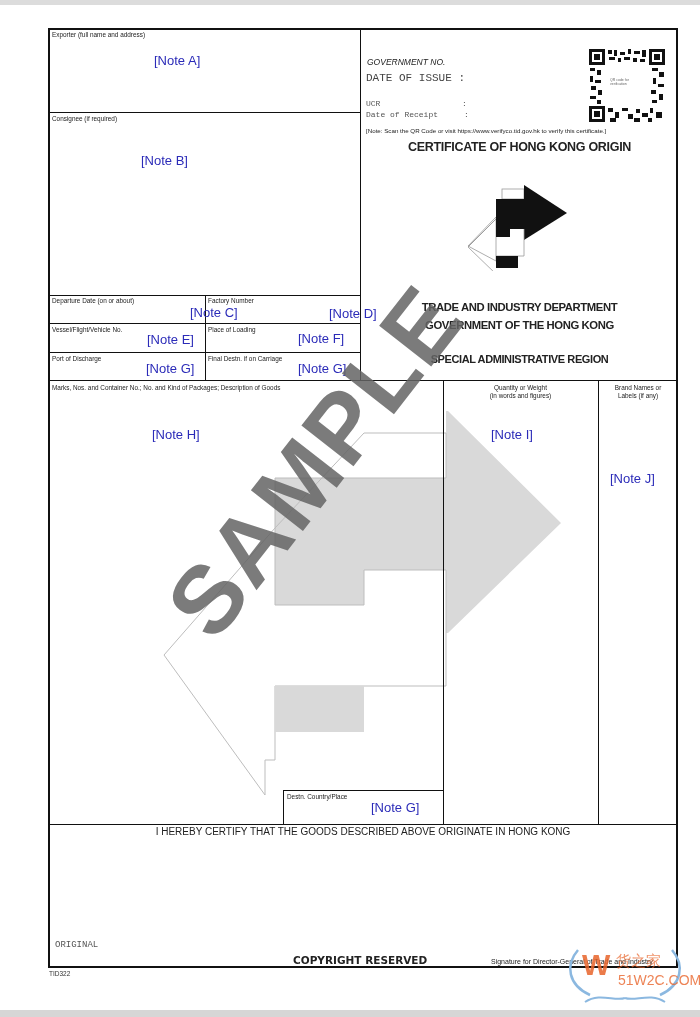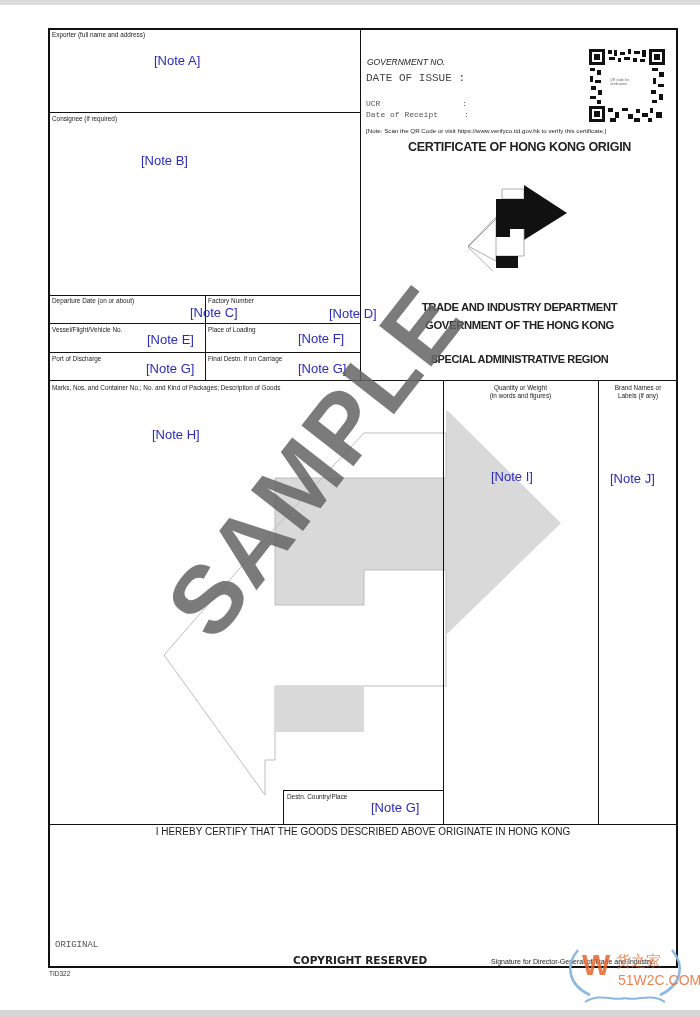--- a/index.html
+++ b/index.html
@@ -159,21 +159,21 @@
 
   <div class="lbl bold center" style="left:361px;top:301px;width:317px;font-size:11.3px;letter-spacing:-0.4px;">TRADE AND INDUSTRY DEPARTMENT</div>
   <div class="lbl bold center" style="left:361px;top:319px;width:317px;font-size:11.3px;letter-spacing:-0.4px;">GOVERNMENT OF THE HONG KONG</div>
   <div class="lbl bold center" style="left:361px;top:353px;width:317px;font-size:11px;letter-spacing:-0.4px;">SPECIAL ADMINISTRATIVE REGION</div>
 
   <div class="lbl" style="left:52px;top:384px;">Marks, Nos. and Container No.; No. and Kind of Packages; Description of Goods</div>
   <div class="note" style="left:152px;top:427px;">[Note H]</div>
 
   <div class="lbl center" style="left:443px;top:384px;width:155px;">Quantity or Weight</div>
   <div class="lbl center" style="left:443px;top:392px;width:155px;">(in words and figures)</div>
-  <div class="note" style="left:491px;top:427px;margin-top:42px;">[Note I]</div>
+  <div class="note" style="left:491px;top:427px;">[Note I]</div>
 
   <div class="lbl center" style="left:598px;top:384px;width:80px;">Brand Names or</div>
   <div class="lbl center" style="left:598px;top:392px;width:80px;">Labels (if any)</div>
   <div class="note" style="left:610px;top:427px;margin-top:44px;">[Note J]</div>
 
   <div class="lbl" style="left:287px;top:793px;">Destn. Country/Place</div>
   <div class="note" style="left:371px;top:800px;">[Note G]</div>
 
   <div class="wm">SAMPLE</div>
 

